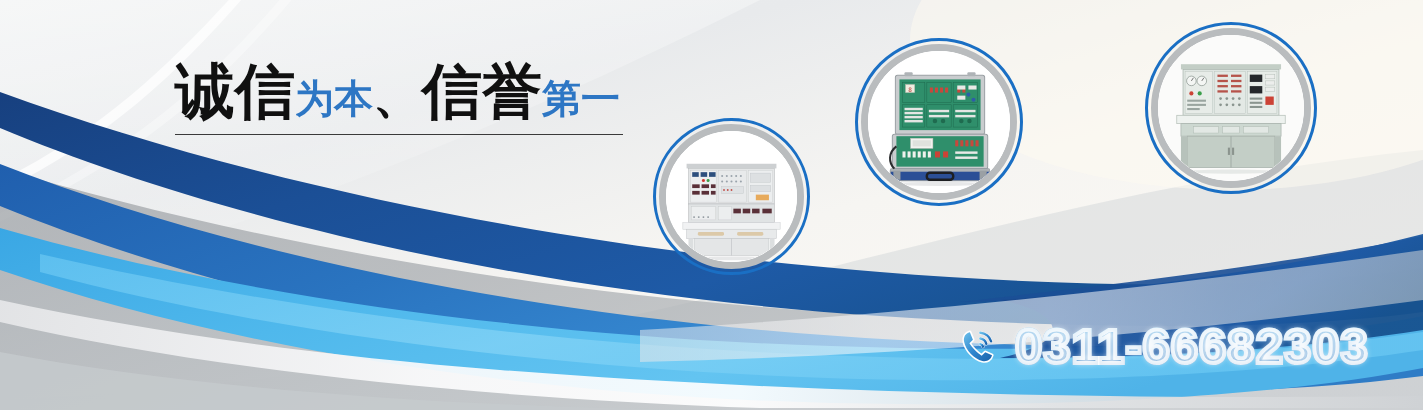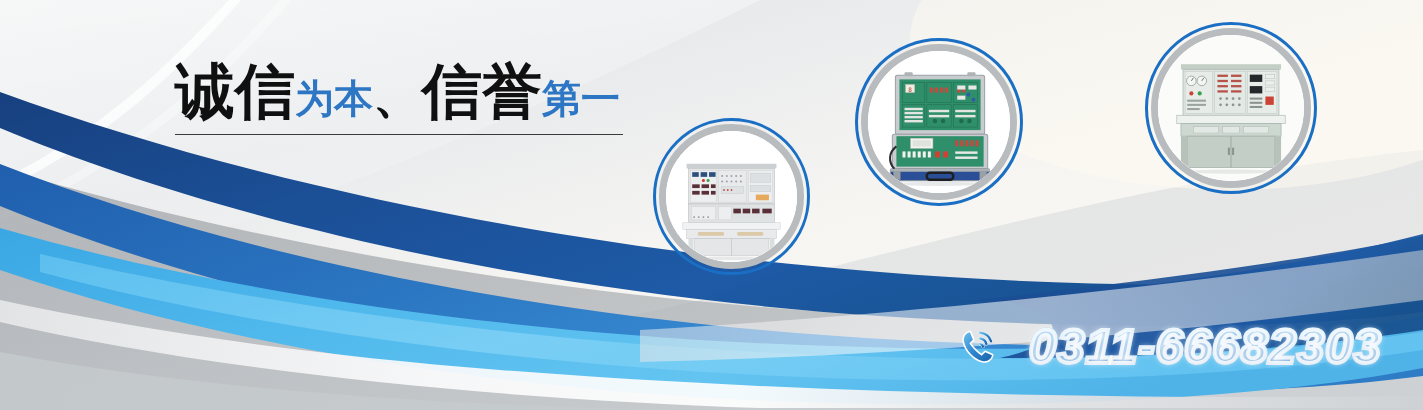--- a/index.html
+++ b/index.html
@@ -92,22 +92,21 @@
   .photo svg{display:block;width:100%;height:100%;}
 
   
   #phone{
     position:absolute;
     left:955px;
     top:322px;
     z-index:7;
     display:flex;
     align-items:center;
-    gap:28px;
-    font-style:italic;
+    gap:14px;
   }
   #phone-icon{width:46px;height:46px;display:block;flex:0 0 auto;}
   #phone-number{
     font-size:49px;
     font-weight:bold;
     letter-spacing:1px;
     line-height:1;
     color:#2f86cf;
     background:linear-gradient(180deg,#5fb4e6 0%,#2f86cf 45%,#1d6bb5 100%);
     -webkit-background-clip:text;

